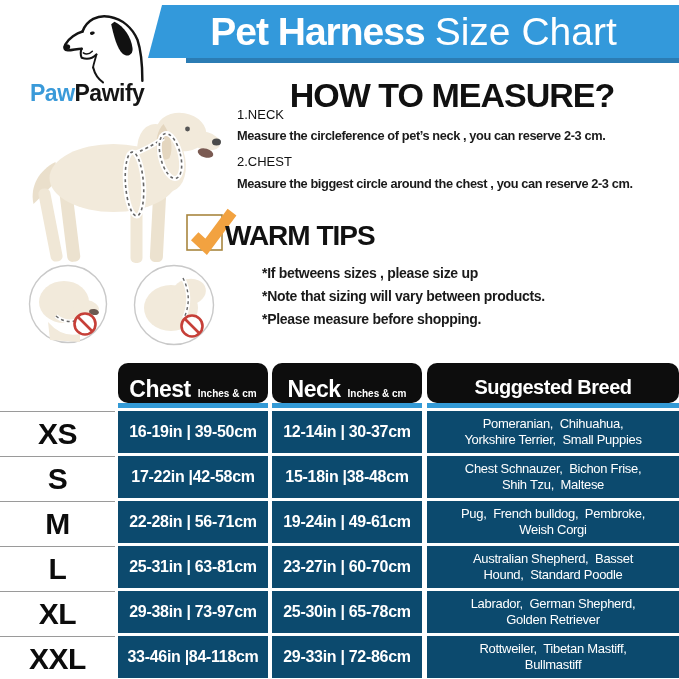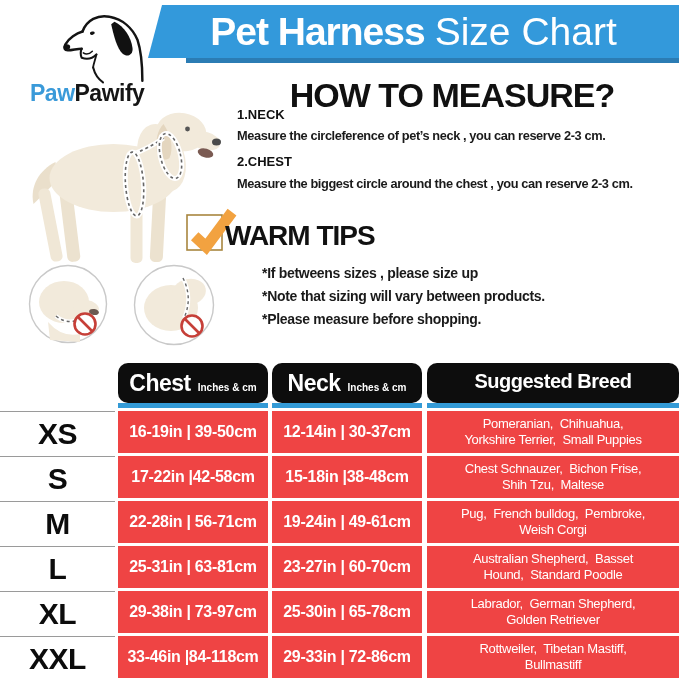--- a/index.html
+++ b/index.html
@@ -24,49 +24,49 @@
   .logo-text .lp1 { color:#3A9AD9; }
   .logo-text .lp2 { color:#151515; }
   
   .dog-photo { position:absolute; left:12px; top:98px; }
   .check-box { position:absolute; left:180px; top:203px; }
   .inset-1 { position:absolute; left:28px;  top:264px; }
   .inset-2 { position:absolute; left:133px; top:264px; }
   
   .h2m-title { position:absolute; left:225px; top:76px; width:454px; text-align:center;
                font-size:34px; font-weight:800; letter-spacing:-1px; color:#111; white-space:nowrap; }
-  .step-label { position:absolute; left:237px; font-size:13px; font-weight:700; color:#111; white-space:nowrap; }
+  .step-label { position:absolute; left:237px; font-size:13px; font-weight:400; color:#111; white-space:nowrap; }
   .step-text  { position:absolute; left:237px; font-size:12.8px; font-weight:600; letter-spacing:-0.4px; color:#1a1a1a; white-space:nowrap; }
   .s1l { top:107px; } .s1t { top:128px; } .s2l { top:154px; } .s2t { top:176px; }
   
   .wt-title { position:absolute; left:225px; top:220px; width:454px; text-align:left;
               font-size:28px; font-weight:800; letter-spacing:-1px; color:#111; white-space:nowrap; }
   .tips { position:absolute; left:262px; top:262px; }
   .tip  { font-size:14px; font-weight:600; letter-spacing:-0.3px; color:#1a1a1a; line-height:23px; white-space:nowrap; }
   
   .tbl {
     position:absolute; left:0; top:363px; width:679px;
     display:grid;
     grid-template-columns:115px 154px 155px 255px;
     grid-template-rows:48px repeat(6, 45px);
   }
   .hcol { display:flex; flex-direction:column; }
   .hcol.c1 { margin:0 1px 0 3px; }
   .hcol.c2 { margin:0 2px 0 3px; }
   .hcol.c3 { margin:0 0   0 3px; }
   .hbox { height:40px; background:#0D0D0D; border-radius:10px; color:#fff;
-          display:flex; align-items:baseline; justify-content:center; padding-top:7px; }
+          display:flex; align-items:baseline; justify-content:center; padding-top:13px; }
   .hlabel { font-size:23px; font-weight:800; letter-spacing:-0.5px; }
   .hlabel.suggested { font-size:20px; }
   .hsub { font-size:10px; font-weight:600; margin-left:7px; }
   .hbar { height:5px; background:#339AD6; }
   .scell { background:#fff; border-top:1px solid #9a9a9a; display:flex; align-items:center; justify-content:center;
            font-size:30px; font-weight:800; color:#0c0c0c; letter-spacing:-0.5px; }
   .scell.last { border-bottom:1px solid #9a9a9a; }
-  .bcell { background:#ef4444; color:#fff; display:flex; flex-direction:column; align-items:center; justify-content:center; }
+  .bcell { background:#0c4a6e; color:#fff; display:flex; flex-direction:column; align-items:center; justify-content:center; }
   .bcell.c1 { margin:0 1px 3px 3px; }
   .bcell.c2 { margin:0 2px 3px 3px; }
   .bcell.c3 { margin:0 0   3px 3px; }
   .mval { font-size:16px; font-weight:700; letter-spacing:-0.3px; white-space:pre; }
   .bline { font-size:13px; font-weight:400; letter-spacing:-0.3px; line-height:16px; white-space:pre; text-align:center; }
 </style>
 </head>
 <body>
 
 <div id="page">

